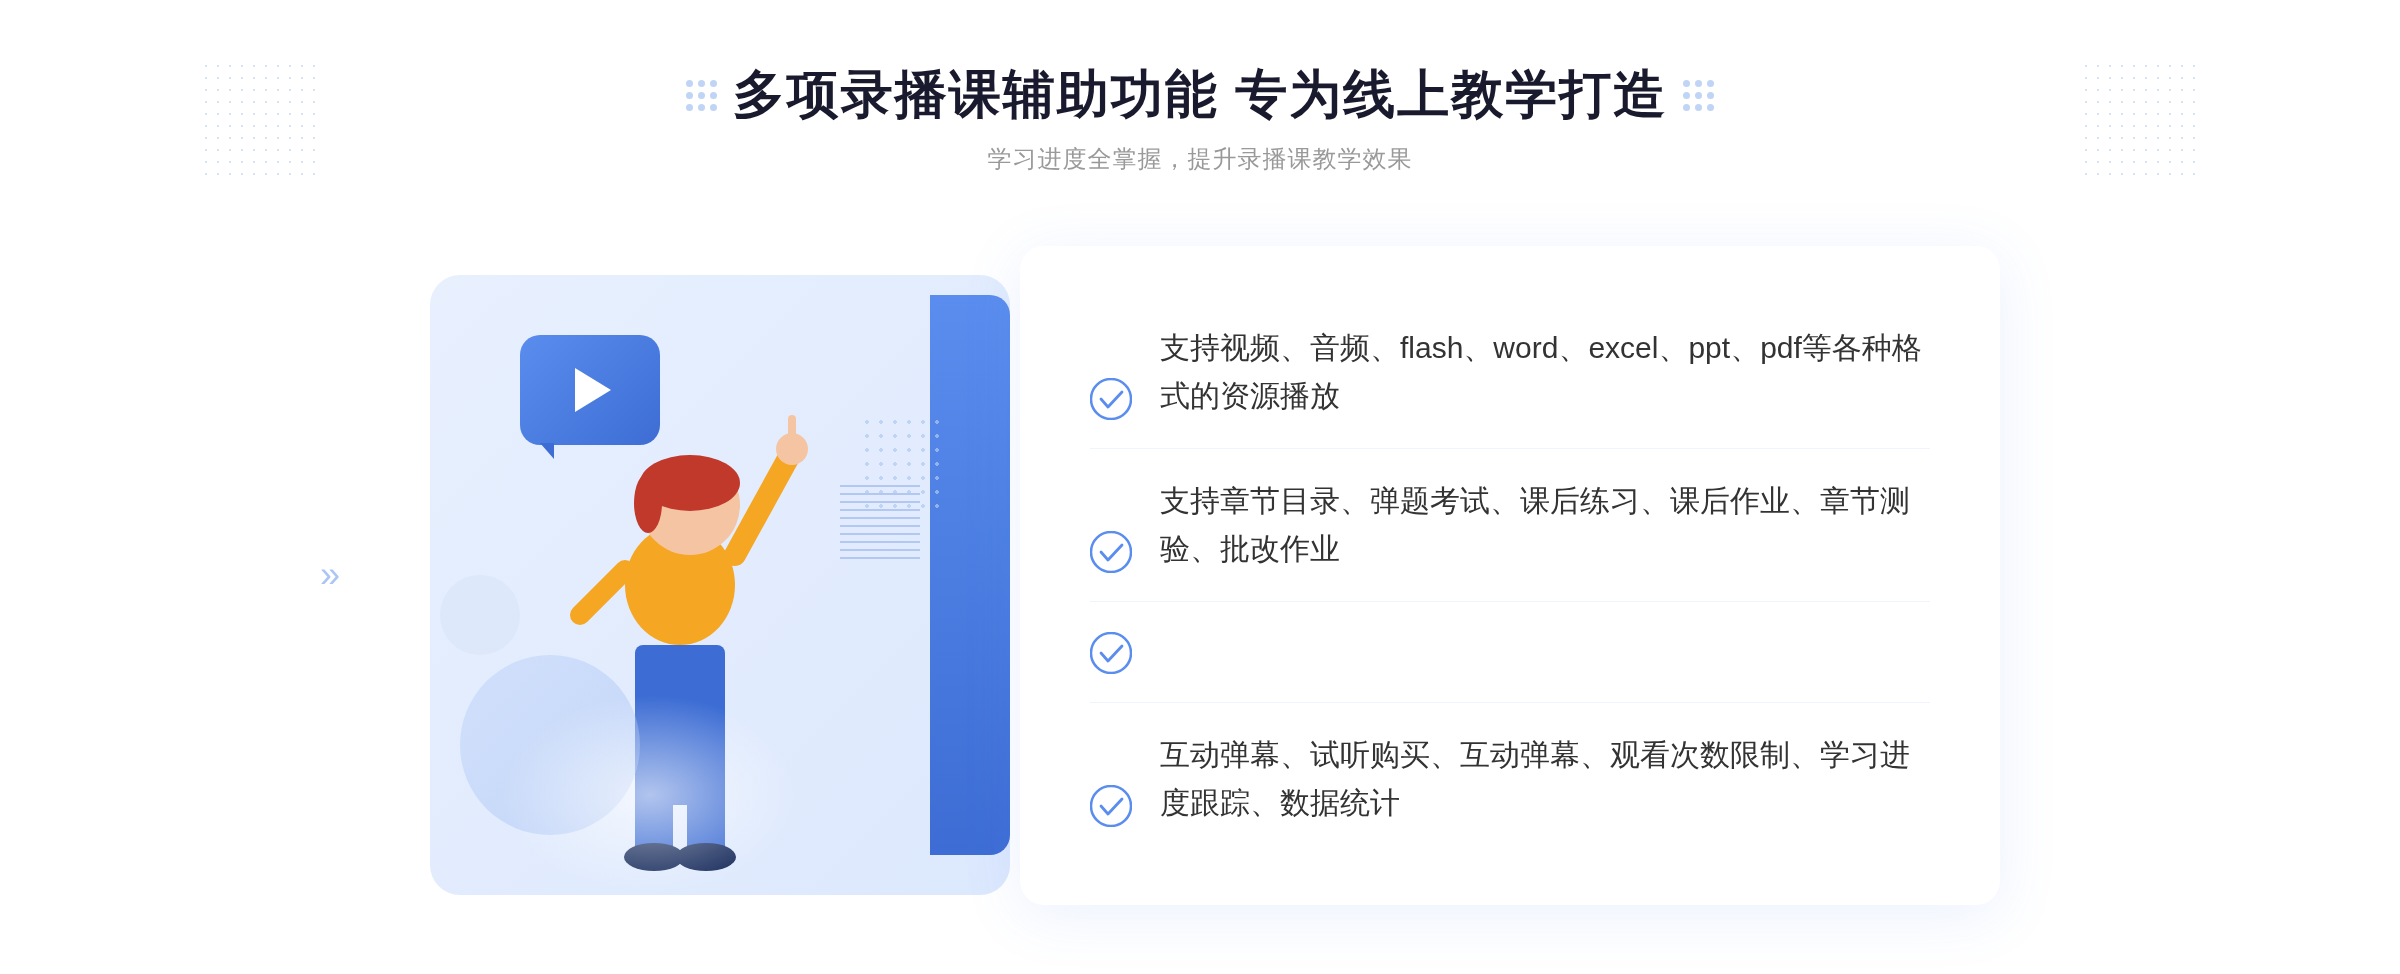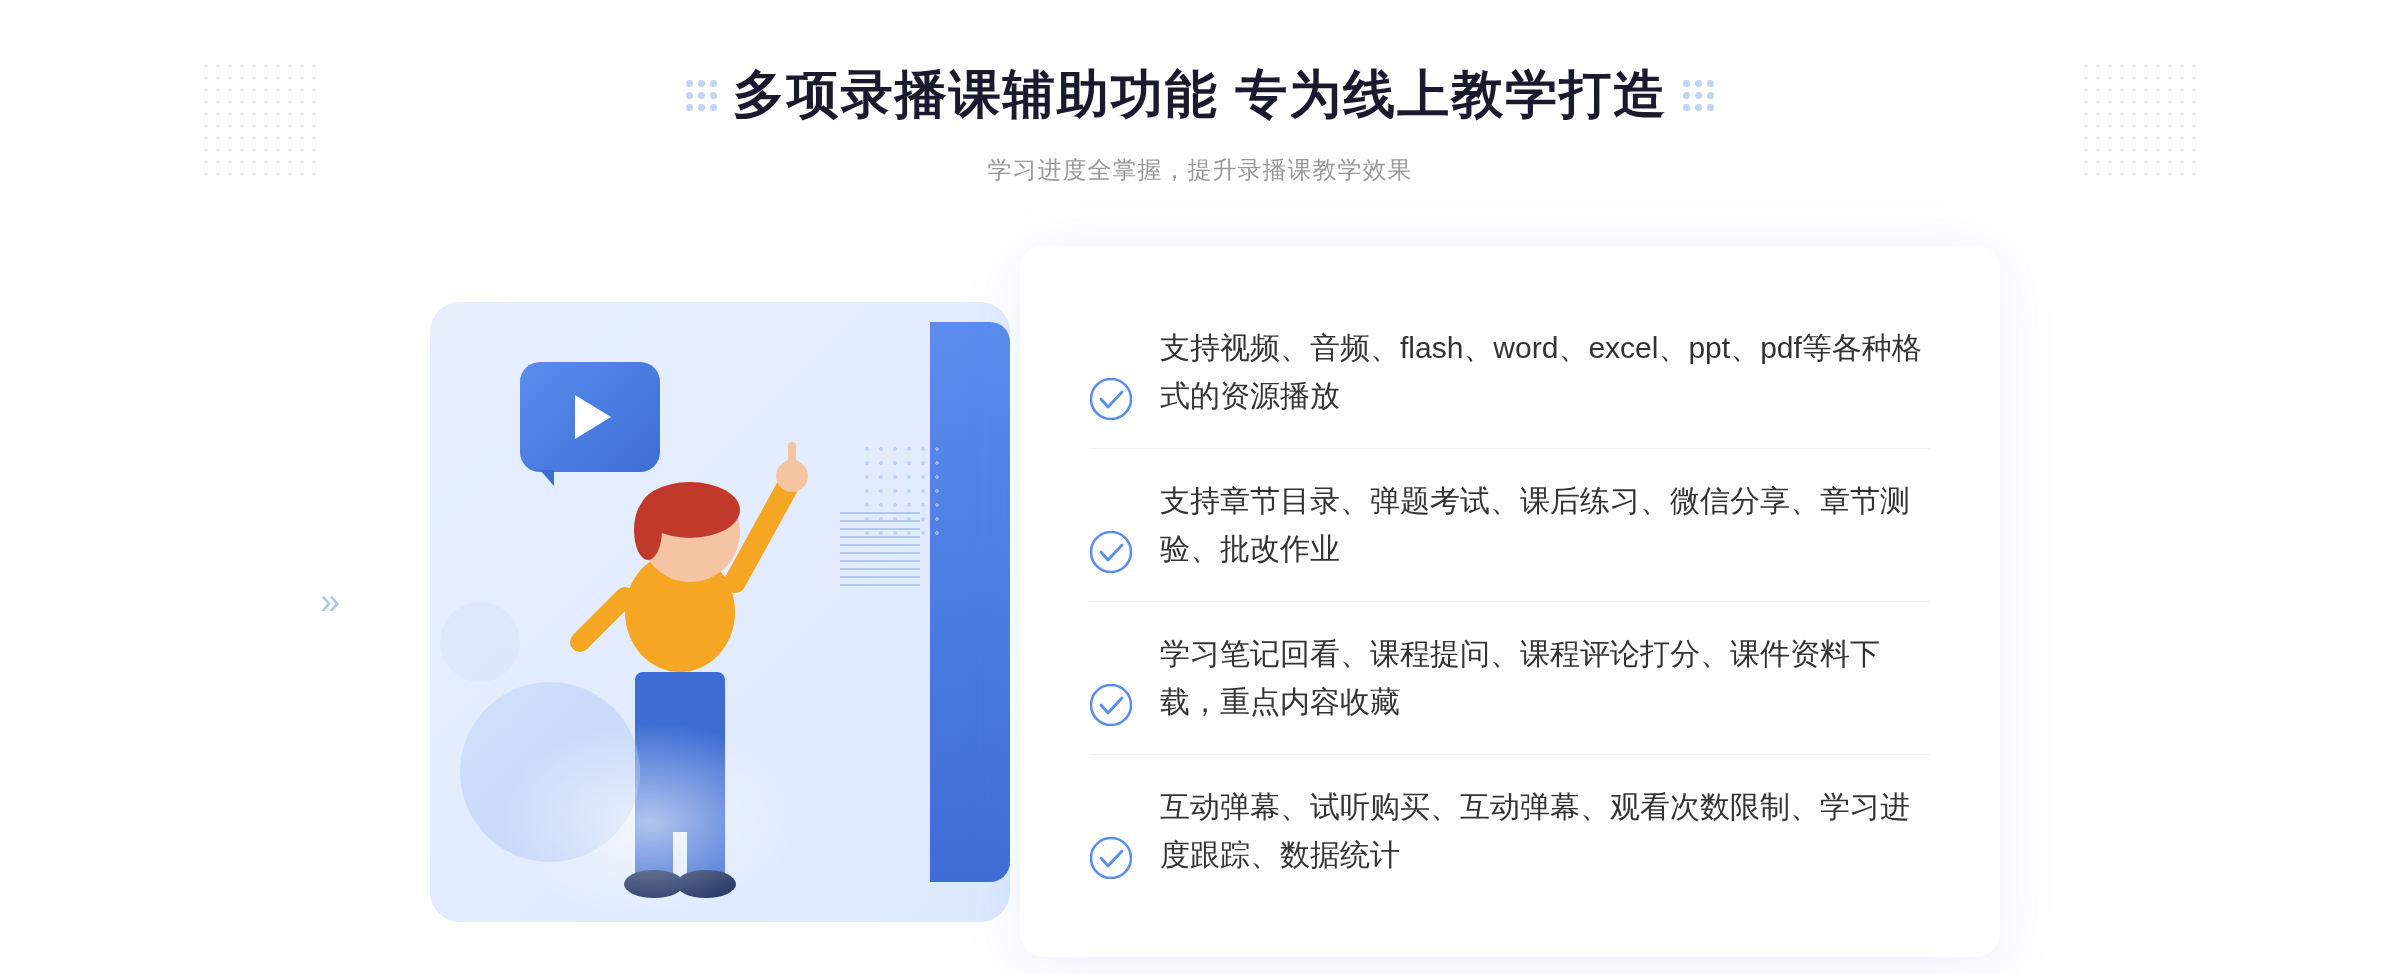--- a/index.html
+++ b/index.html
@@ -48,21 +48,21 @@
 
     .main-title {
       font-size: 52px;
       font-weight: 700;
       color: #1a1a2e;
       letter-spacing: 2px;
     }
     .sub-title {
       font-size: 24px;
       color: #999;
-      margin-top: 24px;
+      margin-top: 13px;
       font-weight: 400;
       letter-spacing: 1px;
     }
 
     
     .content-area {
       display: flex;
       align-items: center;
       justify-content: center;
       width: 1600px;
@@ -401,31 +401,30 @@
         <span class="feature-text">支持视频、音频、flash、word、excel、ppt、pdf等各种格式的资源播放</span>
       </div>
 
       <div class="feature-item">
         <div class="check-icon">
           <svg viewBox="0 0 42 42" fill="none" xmlns="http://www.w3.org/2000/svg">
             <circle cx="21" cy="21" r="20" stroke="#5a8dee" stroke-width="2.5"></circle>
             <path d="M11 21 L18 29 L32 14" stroke="#5a8dee" stroke-width="2.8" stroke-linecap="round" stroke-linejoin="round"></path>
           </svg>
         </div>
-        <span class="feature-text">支持章节目录、弹题考试、课后练习、微信分享、章节测验、批改作业</span>
+        <span class="feature-text">支持章节目录、弹题考试、课后练习、课后作业、章节测验、批改作业</span>
       </div>
 
       <div class="feature-item">
         <div class="check-icon">
           <svg viewBox="0 0 42 42" fill="none" xmlns="http://www.w3.org/2000/svg">
             <circle cx="21" cy="21" r="20" stroke="#5a8dee" stroke-width="2.5"></circle>
             <path d="M11 21 L18 29 L32 14" stroke="#5a8dee" stroke-width="2.8" stroke-linecap="round" stroke-linejoin="round"></path>
           </svg>
         </div>
-        <span class="feature-text">学习笔记回看、课程提问、课程评论打分、课件资料下载，重点内容收藏</span>
       </div>
 
       <div class="feature-item">
         <div class="check-icon">
           <svg viewBox="0 0 42 42" fill="none" xmlns="http://www.w3.org/2000/svg">
             <circle cx="21" cy="21" r="20" stroke="#5a8dee" stroke-width="2.5"></circle>
             <path d="M11 21 L18 29 L32 14" stroke="#5a8dee" stroke-width="2.8" stroke-linecap="round" stroke-linejoin="round"></path>
           </svg>
         </div>
         <span class="feature-text">互动弹幕、试听购买、互动弹幕、观看次数限制、学习进度跟踪、数据统计</span>

